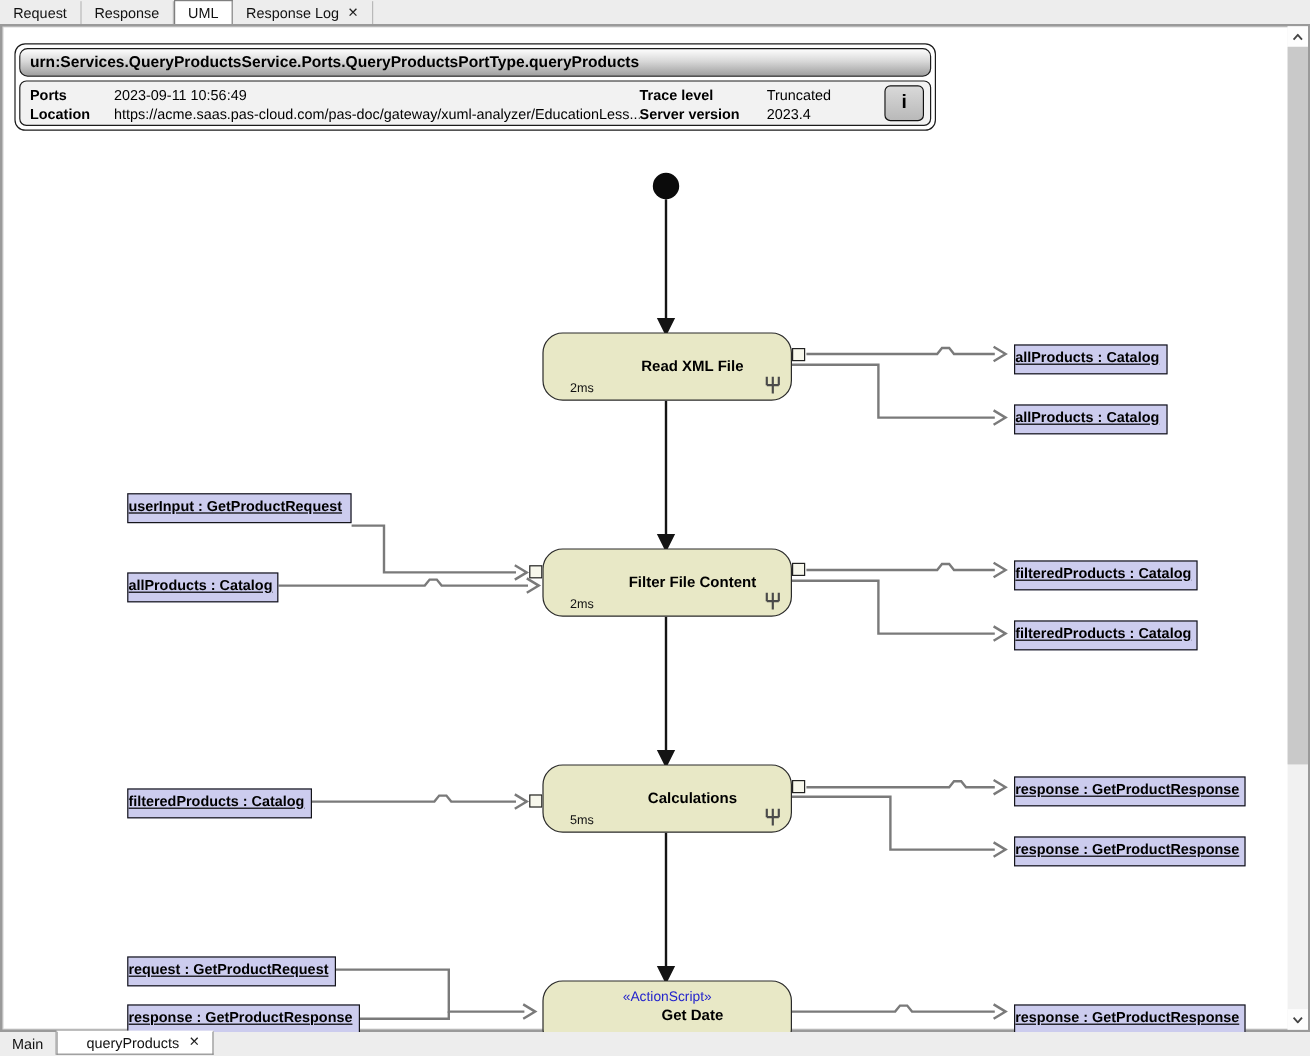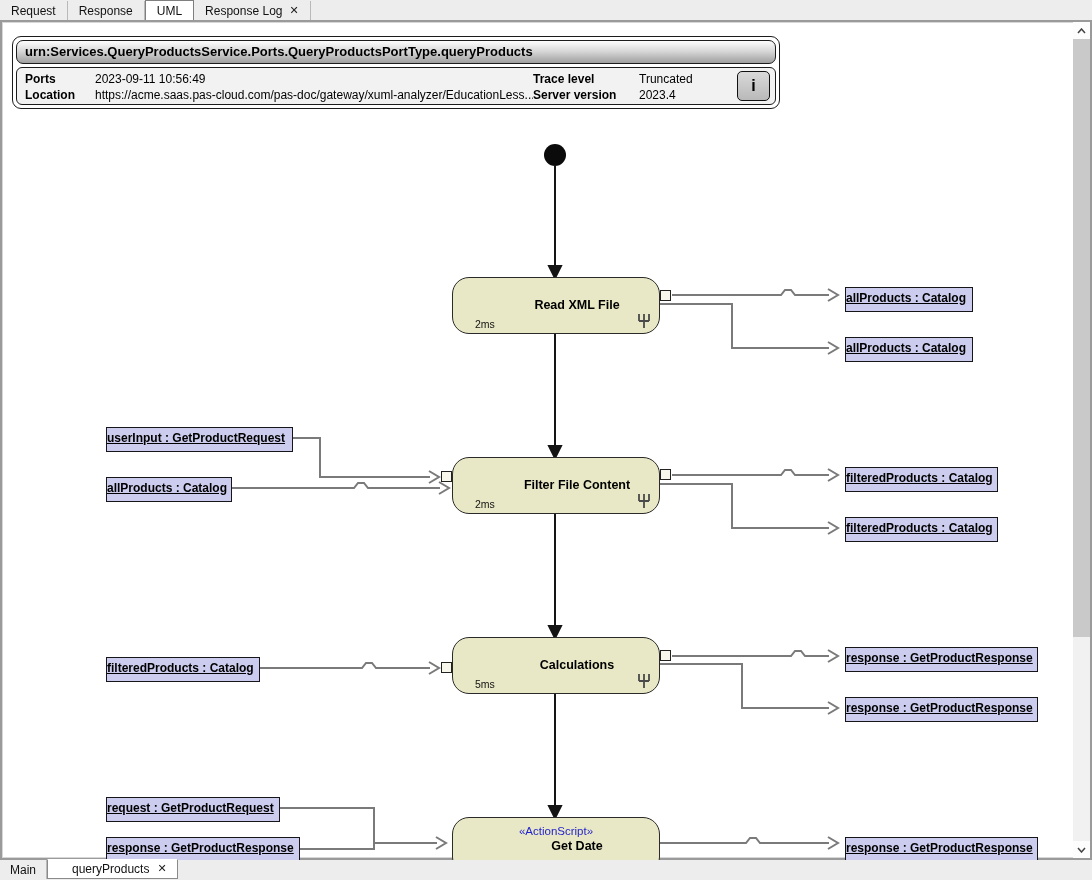--- a/index.html
+++ b/index.html
@@ -173,21 +173,21 @@
   <div class="pin" style="left:660px;top:630px"></div>
 
   <div class="obox" style="left:845px;top:267px;width:128px">allProducts : Catalog</div>
   <div class="obox" style="left:845px;top:317px;width:128px">allProducts : Catalog</div>
   <div class="obox" style="left:845px;top:447px;width:153px">filteredProducts : Catalog</div>
   <div class="obox" style="left:845px;top:497px;width:153px">filteredProducts : Catalog</div>
   <div class="obox" style="left:845px;top:627px;width:193px">response : GetProductResponse</div>
   <div class="obox" style="left:845px;top:677px;width:193px">response : GetProductResponse</div>
   <div class="obox" style="left:845px;top:817px;width:193px">response : GetProductResponse</div>
 
-  <div class="obox" style="left:106px;top:407px;width:187px">userInput : GetProductRequest</div>
+  <div class="obox" style="left:106px;top:391px;width:187px">userInput : GetProductRequest</div>
   <div class="obox" style="left:106px;top:457px;width:126px">allProducts : Catalog</div>
   <div class="obox" style="left:106px;top:637px;width:154px">filteredProducts : Catalog</div>
   <div class="obox" style="left:106px;top:777px;width:174px">request : GetProductRequest</div>
   <div class="obox" style="left:106px;top:817px;width:194px">response : GetProductResponse</div>
 
   <div class="vscroll">
     <div class="sbbtn up">
       <svg width="9" height="6">
           <path d="M1 5 L4.5 1 L8 5" stroke="#444" stroke-width="1.5" fill="none"></path>
         </svg>

